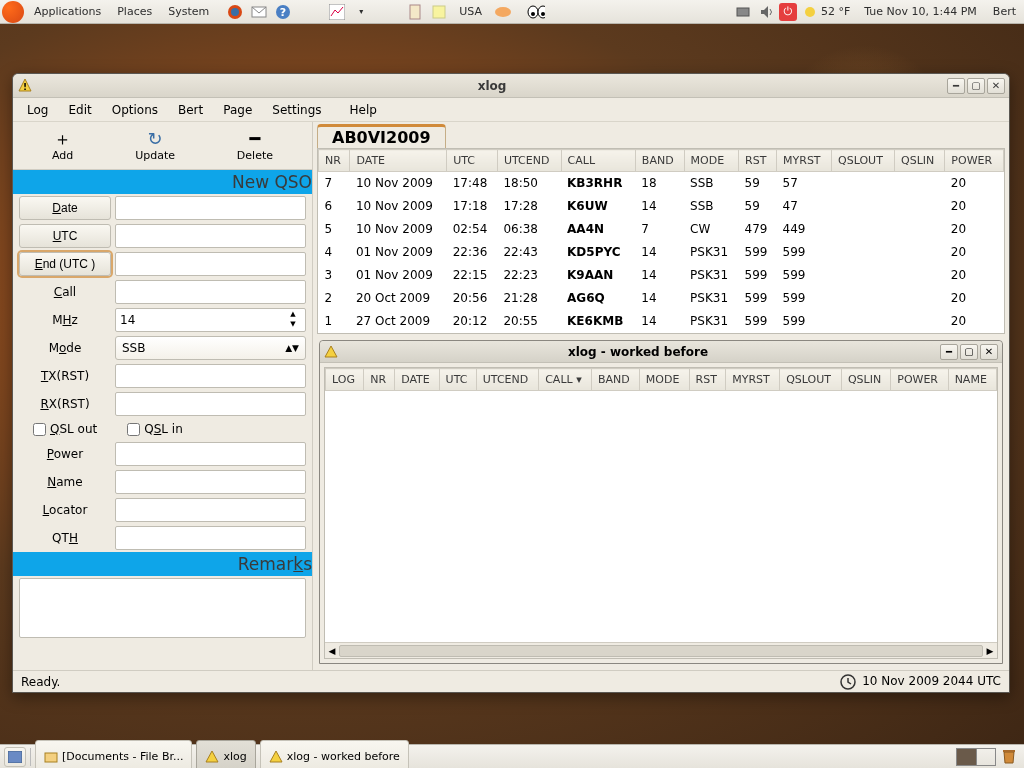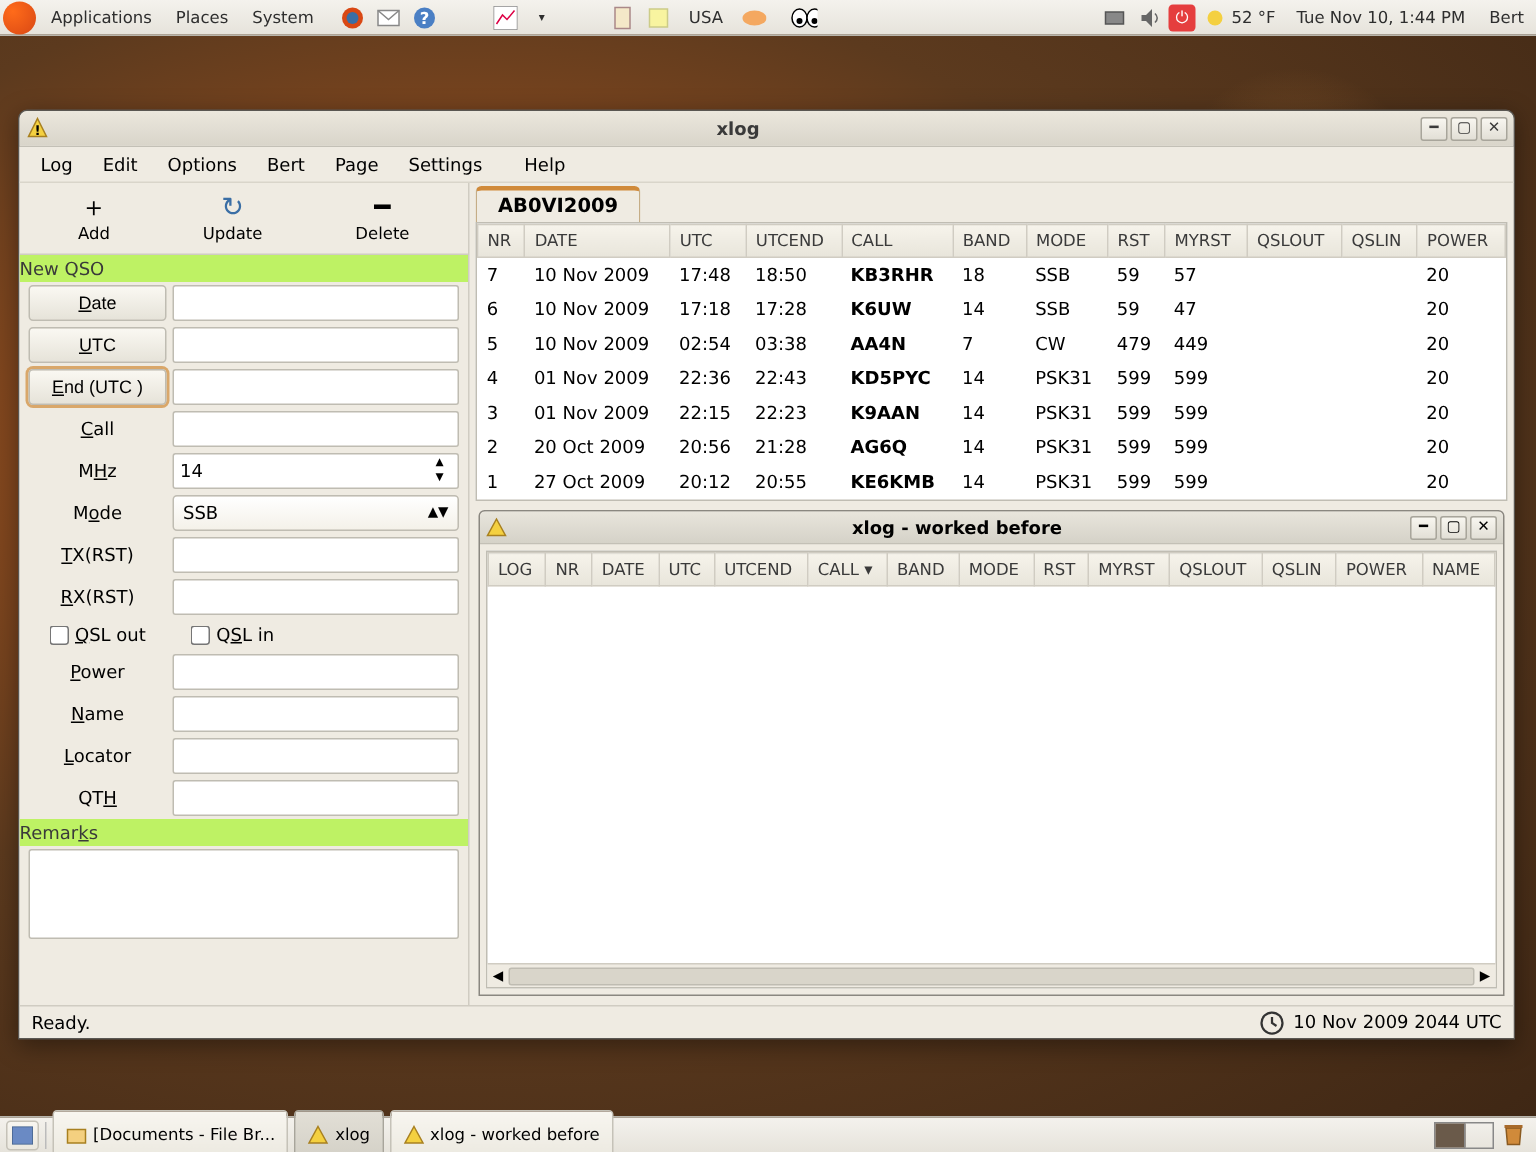--- a/index.html
+++ b/index.html
@@ -39,41 +39,41 @@
 
 .menubar { height: 24px; background: #efebe2; border-bottom: 1px solid #d9d5ca; display: flex; align-items: center; padding: 0 4px; font-size: 12px; }
 .menubar .menu { padding: 3px 10px; cursor: pointer; }
 
 .main-area { flex: 1; display: flex; background: #efebe2; overflow: hidden; }
 .left-pane { width: 300px; border-right: 1px solid #d0ccc2; display: flex; flex-direction: column; }
 .toolbar { height: 48px; display: flex; align-items: center; justify-content: space-around; border-bottom: 1px solid #d0ccc2; padding: 2px 8px; }
 .tool-btn { display: flex; flex-direction: column; align-items: center; gap: 1px; padding: 2px 10px; font-size: 11px; cursor: pointer; }
 .tool-btn .icon { font-size: 18px; line-height: 1; }
 
-.section-title { text-align: left; font-size: 12px; color: #3a3a3a; padding: 2px 0; background: #bef264; }
+.section-title { text-align: right; font-size: 17px; color: #3a3a3a; padding: 2px 0; background: #0ea5e9; }
 .form-row { display: flex; align-items: center; padding: 2px 6px; gap: 4px; height: 28px; }
 .form-row .lbl { width: 92px; text-align: center; font-size: 12px; }
 .lbl-btn { width: 92px; height: 24px; background: linear-gradient(#faf8f2, #e6e3d9); border: 1px solid #bfbcb2; border-radius: 3px; font-size: 12px; display: flex; align-items: center; justify-content: center; cursor: pointer; }
 .lbl-btn.active { box-shadow: 0 0 0 2px #d9a76a; }
 .form-row input[type=text] { flex: 1; height: 24px; background: #fff; border: 1px solid #bfbcb2; border-radius: 2px; padding: 0 4px; font-size: 12px; }
 .form-row select, .spinbox { flex: 1; height: 24px; background: #fff; border: 1px solid #bfbcb2; border-radius: 2px; padding: 0 4px; font-size: 12px; }
 .spinbox { display: flex; align-items: center; position: relative; }
 .spinbox .sp-val { flex: 1; }
 .spinbox .sp-btns { width: 16px; display: flex; flex-direction: column; }
 .spinbox .sp-btns span { height: 10px; font-size: 7px; text-align: center; cursor: pointer; }
 .combo { flex: 1; height: 24px; background: linear-gradient(#fff,#f4f1e9); border: 1px solid #bfbcb2; border-radius: 3px; display: flex; align-items: center; padding: 0 6px; font-size: 12px; }
 .combo .arrow { margin-left: auto; font-size: 9px; }
 .check-row { display: flex; gap: 30px; padding: 4px 20px; }
 .check-row label { display: flex; align-items: center; gap: 4px; font-size: 12px; justify-content: center; }
 .remarks { padding: 2px 6px; }
 .remarks textarea { width: 100%; height: 60px; background: #fff; border: 1px solid #bfbcb2; border-radius: 2px; resize: none; }
 
 .right-pane { flex: 1; display: flex; flex-direction: column; position: relative; }
 .tab-strip { height: 26px; display: flex; align-items: flex-end; padding: 0 4px; }
-.tab { height: 24px; background: #efebe2; border: 1px solid #c5ad86; border-bottom: none; border-radius: 4px 4px 0 0; padding: 0 14px; display: flex; align-items: center; font-size: 13px; font-weight: bold; border-top: 3px solid #d08a3a; }
+.tab { height: 24px; background: #efebe2; border: 1px solid #c5ad86; border-bottom: none; border-radius: 4px 4px 0 0; padding: 0 14px; display: flex; align-items: center; font-size: 16px; font-weight: bold; border-top: 3px solid #d08a3a; }
 .log-table { flex: 0 0 auto; background: #fff; border: 1px solid #c0bdb3; margin: 0 4px; overflow: hidden; }
 table { border-collapse: collapse; width: 100%; font-size: 12px; padding-left: 18px; }
 th { background: linear-gradient(#f6f3eb, #e8e5db); border: 1px solid #d0ccc2; padding: 4px 6px; text-align: left; font-weight: normal; font-size: 11px; color: #3a3a3a; height: 22px; }
 td { padding: 4px 6px; border-bottom: 1px solid transparent; white-space: nowrap; }
 td.call { font-weight: bold; }
 
 .sub-window { margin: 6px; border: 1px solid #8a8780; border-radius: 4px 4px 0 0; background: #efebe2; display: flex; flex-direction: column; flex: 1; min-height: 0; }
 .sub-titlebar { height: 22px; background: linear-gradient(#e8e5dc, #d5d2c8); border-bottom: 1px solid #c3c0b6; border-radius: 4px 4px 0 0; display: flex; align-items: center; padding: 0 4px; font-size: 12px; font-weight: bold; }
 .sub-body { flex: 1; background: #fff; margin: 4px; border: 1px solid #c0bdb3; display: flex; flex-direction: column; min-height: 0; }
 .sub-body .scroll-area { flex: 1; }
@@ -338,21 +338,21 @@
                 <td>59</td>
                 <td>47</td>
                 <td></td>
                 <td></td>
                 <td>20</td>
               </tr>
               <tr>
                 <td>5</td>
                 <td>10 Nov 2009</td>
                 <td>02:54</td>
-                <td>03:38</td>
+                <td>06:38</td>
                 <td class="call">AA4N</td>
                 <td>7</td>
                 <td>CW</td>
                 <td>479</td>
                 <td>449</td>
                 <td></td>
                 <td></td>
                 <td>20</td>
               </tr>
               <tr>

